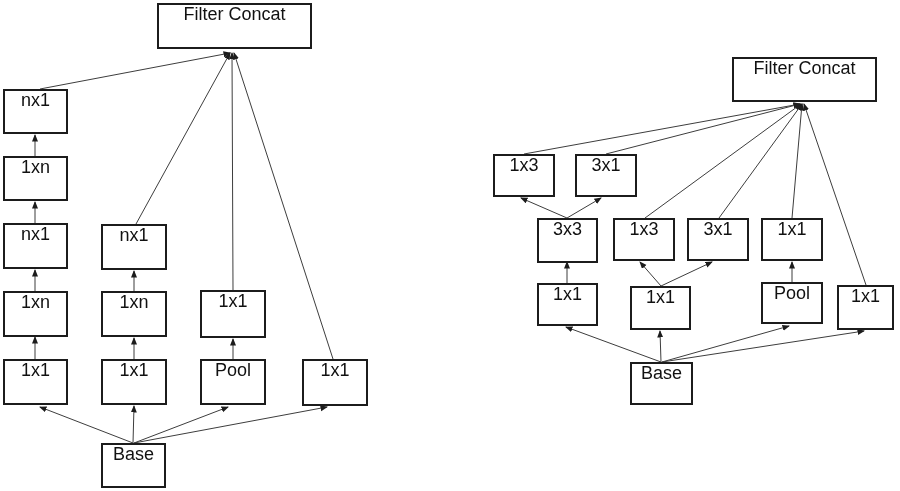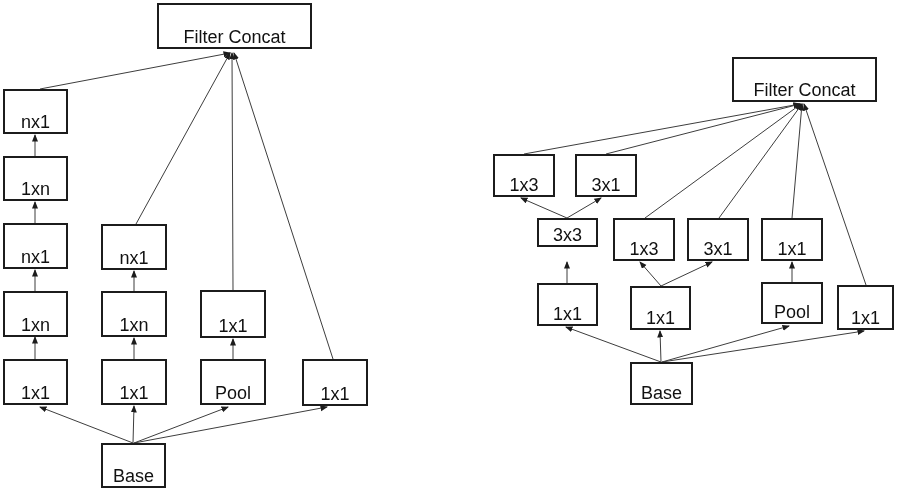--- a/index.html
+++ b/index.html
@@ -29,21 +29,21 @@
     top: 0;
     width: 0;
     height: 0;
   }
   .node {
     position: absolute;
     box-sizing: border-box;
     border: 2px solid #1c1c1c;
     background: #ffffff;
     display: flex;
-    align-items: flex-end;
+    align-items: flex-start;
     justify-content: center;
     z-index: 2;
     color: #111111;
     font-size: 18px;
     line-height: 1;
     white-space: nowrap;
   }
   .node .lbl {
     display: block;
     padding-bottom: 1px;
@@ -143,21 +143,21 @@
   <div id="diagram-right" class="diagram">
       <div class="node" style="left: 732px; top: 57px; width: 145px; height: 45px;">
         <span class="lbl">Filter Concat</span>
       </div>
       <div class="node" style="left: 493px; top: 154px; width: 62px; height: 43px;">
         <span class="lbl">1x3</span>
       </div>
       <div class="node" style="left: 575px; top: 154px; width: 62px; height: 43px;">
         <span class="lbl">3x1</span>
       </div>
-      <div class="node" style="left: 537px; top: 218px; width: 61px; height: 29px;">
+      <div class="node" style="left: 537px; top: 218px; width: 61px; height: 45px;">
         <span class="lbl">3x3</span>
       </div>
       <div class="node" style="left: 613px; top: 218px; width: 62px; height: 43px;">
         <span class="lbl">1x3</span>
       </div>
       <div class="node" style="left: 687px; top: 218px; width: 62px; height: 43px;">
         <span class="lbl">3x1</span>
       </div>
       <div class="node" style="left: 761px; top: 218px; width: 62px; height: 43px;">
         <span class="lbl">1x1</span>

